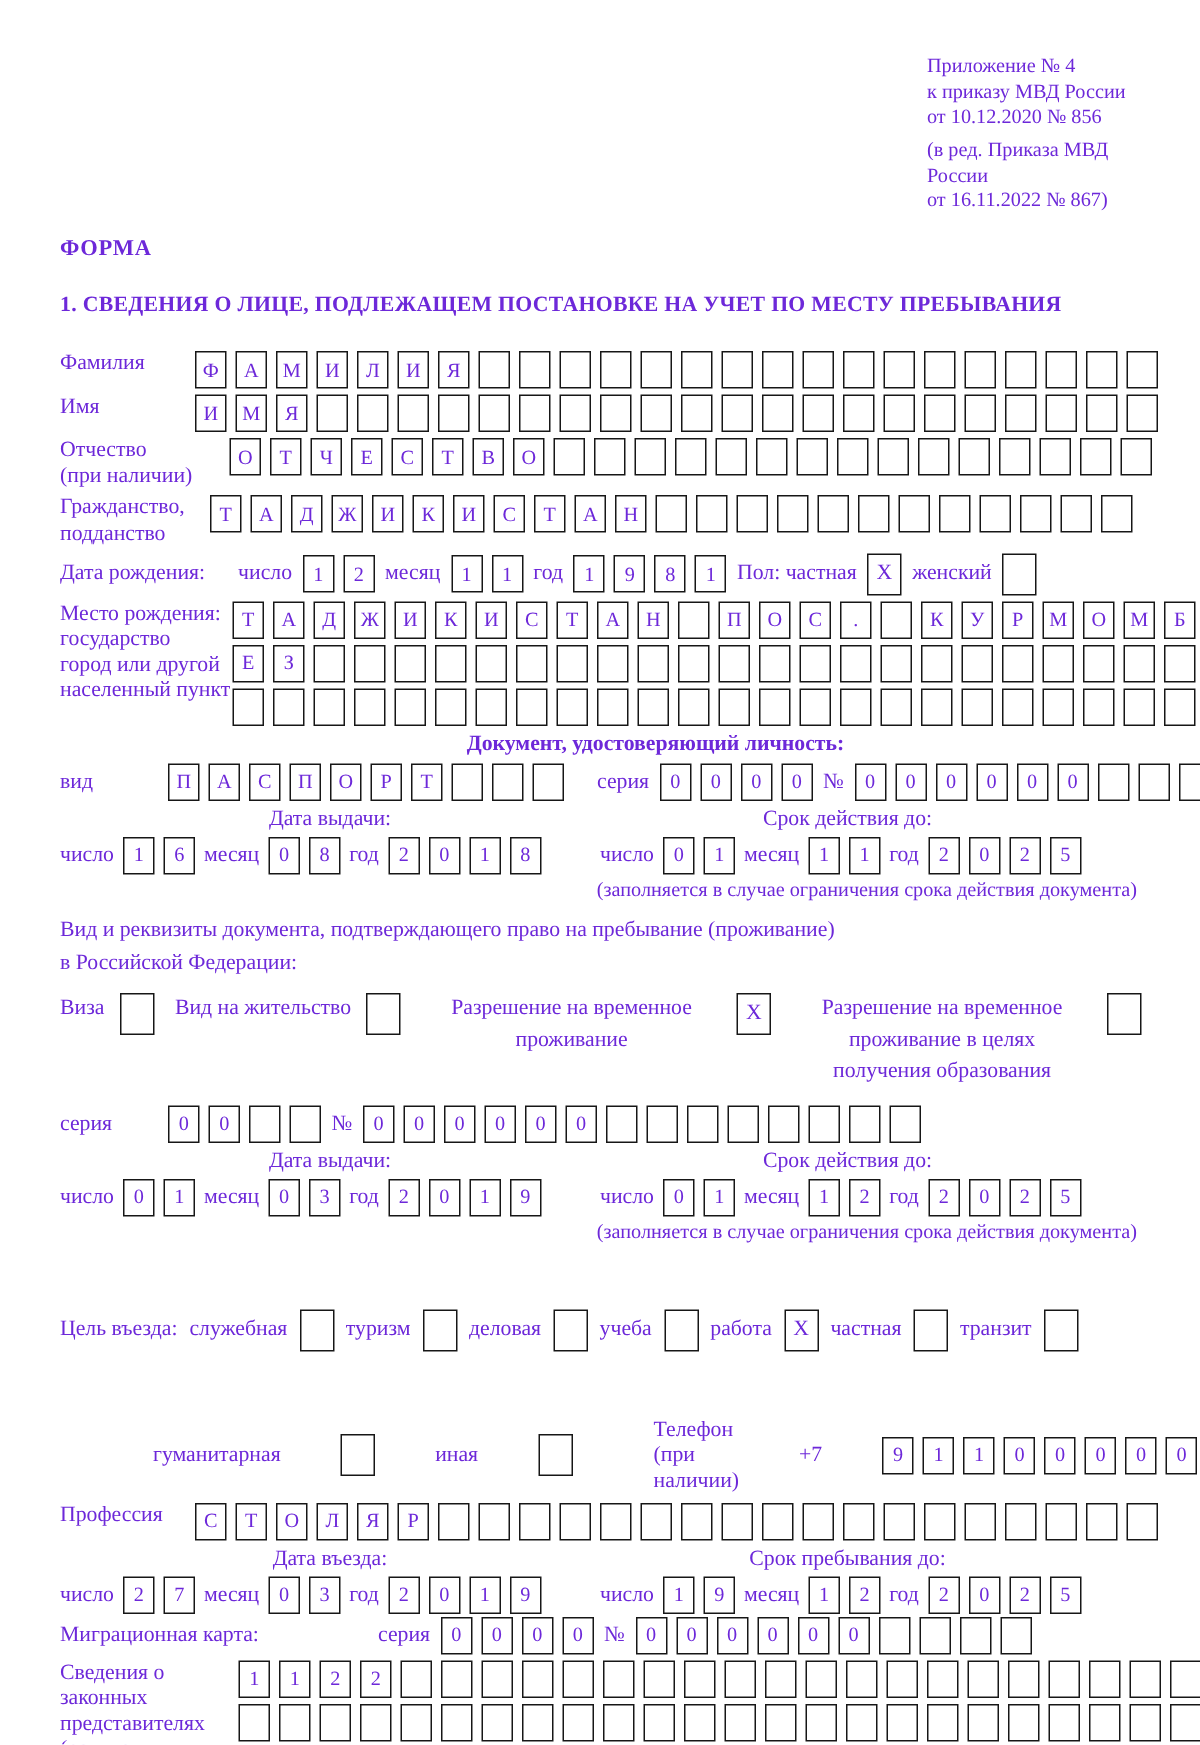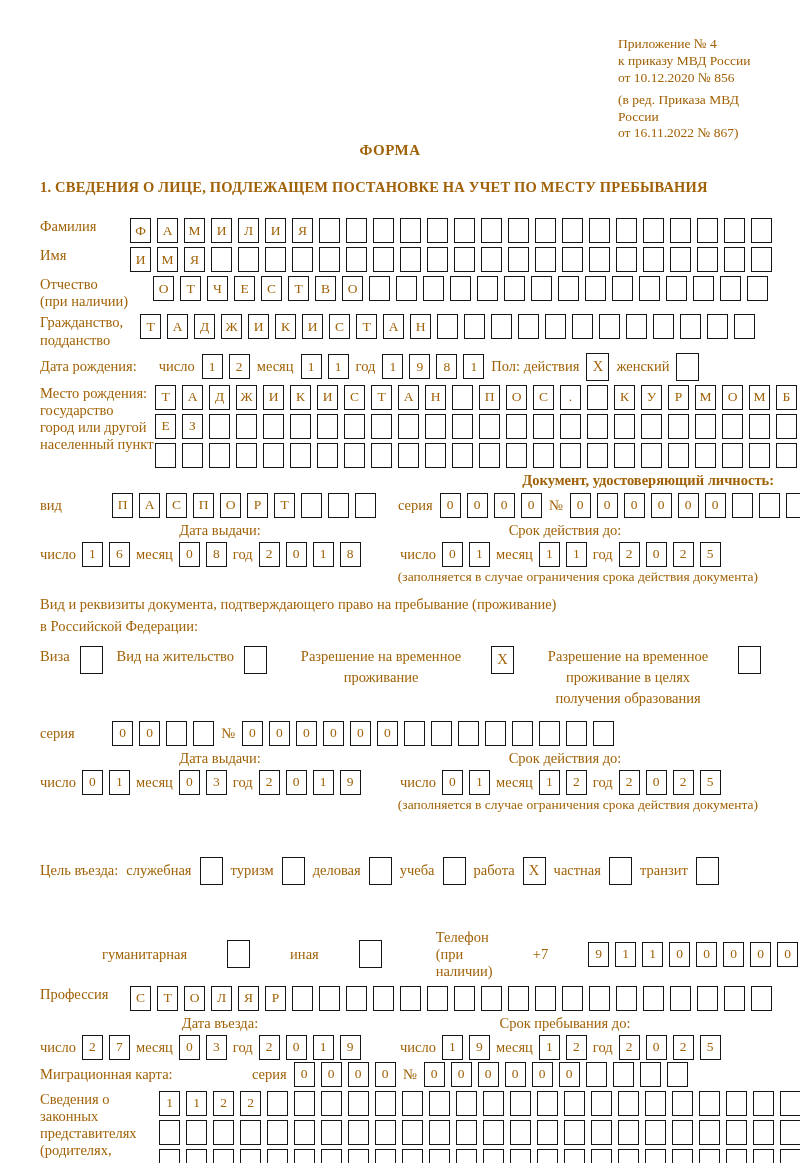--- a/index.html
+++ b/index.html
@@ -2,30 +2,30 @@
 <html><head>
 <meta charset="utf-8">
 <style>
   html,body{margin:0;padding:0;background:#fff;}
   .page{
     position:relative;
     width:800px;
     height:1163px;
     box-sizing:border-box;
     background:#ffffff;
-    color:#a16207;
+    color:#6d28d9;
     font-family:"Liberation Serif","DejaVu Serif",serif;
     font-size:14.5px;
     padding:36px 26px 4px 40px;
     overflow:hidden;
   }
   
   .ref-block{margin-left:578px;font-size:13.5px;line-height:1.25;}
   .ref-amend{margin-top:5px;}
-  .forma{font-weight:bold;text-align:center;padding-right:34px;margin-top:0;font-size:15px;letter-spacing:.5px;}
+  .forma{font-weight:bold;text-align:left;padding-right:34px;margin-top:16px;font-size:15px;letter-spacing:.5px;}
   .title{font-weight:bold;text-align:center;font-size:15.5px;line-height:1.4;margin-top:12px;}
   .uline{display:inline-block;width:56px;border-bottom:2px solid #222;margin-left:14px;height:14px;}
   .sec1{font-weight:bold;font-size:14.5px;margin-top:20px;letter-spacing:.2px;}
   
   .fields{margin-top:22px;}
   .frow{display:flex;align-items:flex-start;margin-bottom:4px;line-height:1.18;}
   .lbl{flex:0 0 auto;}
   .w90{width:90px;}
   .w113{width:113px;}
   .w100{width:100px;}
@@ -40,21 +40,21 @@
     font-size:13.5px;flex:0 0 auto;
   }
   .cbox{
     width:23px;height:28px;box-sizing:border-box;
     border:1.7px solid #161616;background:#fff;
     display:inline-flex;align-items:center;justify-content:center;
     font-size:14.5px;flex:0 0 auto;
   }
   .stack{display:flex;flex-direction:column;gap:4px;}
   .inline{display:flex;align-items:center;gap:7px;flex-wrap:nowrap;}
-  .doc-head{font-weight:bold;text-align:right;margin:2px 0 4px 60px;}
+  .doc-head{font-weight:bold;text-align:center;margin:2px 0 4px 60px;}
   
   .datepair{display:flex;margin:2px 0 2px;}
   .dp-left{width:360px;}
   .dp-right{width:330px;}
   .dp-head{text-align:center;margin-bottom:3px;}
   .dp-row{display:flex;align-items:center;gap:6px;}
   .note{margin:0 16px 8px auto;width:max-content;font-size:13.5px;}
   .intro{line-height:1.55;margin-top:4px;}
   
   .opts{display:flex;align-items:flex-start;gap:14px;margin:8px 0 12px;}
@@ -228,21 +228,21 @@
           <span class="cell">1</span>
           <span class="cell">1</span>
         </span>
       <span>год</span>
       <span class="strip">
           <span class="cell">1</span>
           <span class="cell">9</span>
           <span class="cell">8</span>
           <span class="cell">1</span>
         </span>
-      <span>Пол: действия</span>
+      <span>Пол: частная</span>
       <span class="cbox">X</span>
       <span>женский</span>
       <span class="cbox"></span>
     </div>
 
     <div class="frow">
       <div class="lbl w115">
         <div>Место рождения:</div>
         <div>государство</div>
         <div>город или другой</div>

